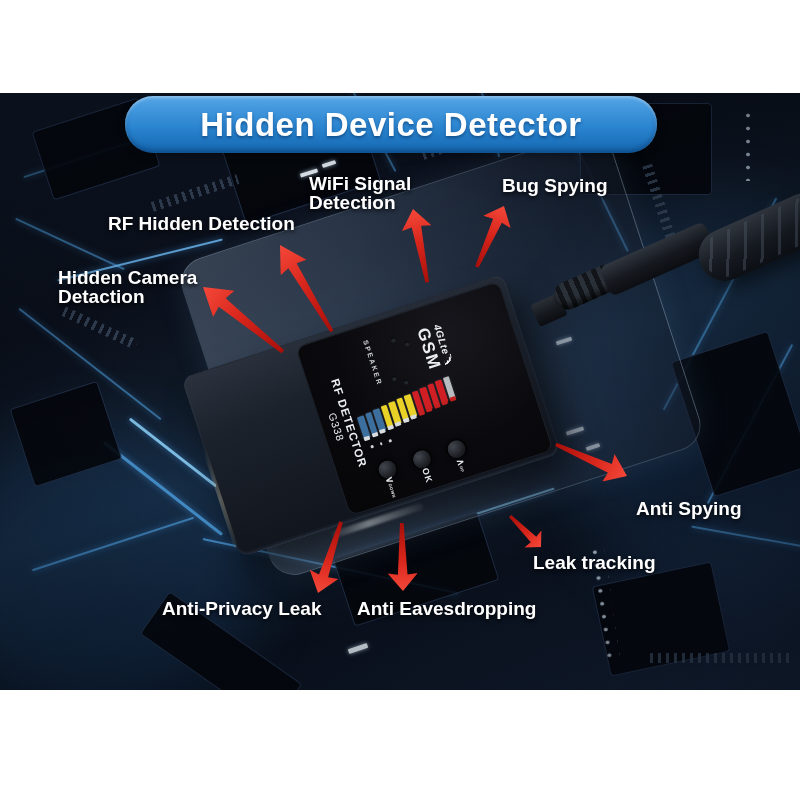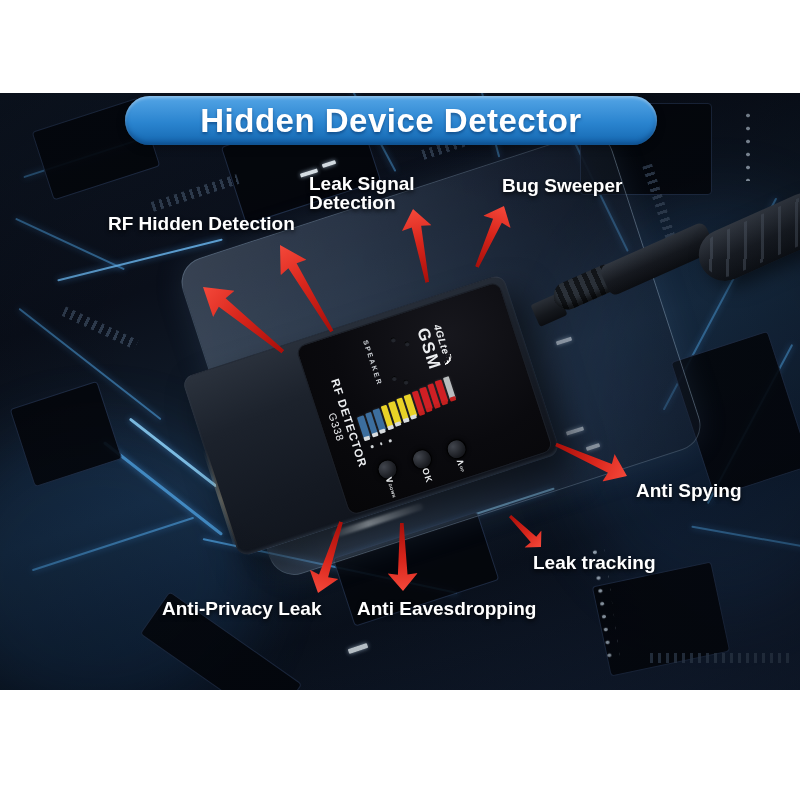--- a/index.html
+++ b/index.html
@@ -147,31 +147,31 @@
   .a-eaves{left:388px;top:498px;width:30px;height:68px;transform:rotate(179deg);}
   .a-priv{left:303px;top:500px;width:30px;height:75px;transform:rotate(-162deg);}
 
   
   .callout{position:absolute;color:#fff;font-weight:bold;font-size:19px;line-height:19px;
     white-space:pre-line;text-shadow:0 2px 4px rgba(0,0,0,.85);z-index:7;}
   .l-rf{left:108px;top:121px;}
   .l-cam{left:58px;top:175px;}
   .l-wifi{left:309px;top:81px;}
   .l-bug{left:502px;top:83px;}
-  .l-spy{left:636px;top:388px;text-align:right;}
+  .l-spy{left:636px;top:406px;text-align:right;}
   .l-track{left:533px;top:460px;}
   .l-eaves{left:357px;top:506px;}
   .l-priv{left:162px;top:506px;}
 
   
   .vig{position:absolute;inset:0;z-index:4;pointer-events:none;
     background:radial-gradient(ellipse at 46% 45%,rgba(15,30,55,0) 38%,rgba(2,6,12,.45) 100%);}
 
   
-  .banner{position:absolute;left:125px;top:96px;width:532px;height:49px;border-radius:28px;z-index:10;
+  .banner{position:absolute;left:125px;top:96px;width:532px;height:57px;border-radius:28px;z-index:10;
     background:linear-gradient(180deg,var(--banner-top,#54a5e6) 0%,var(--banner-mid,#2a84cf) 55%,var(--banner-bottom,#1467b0) 100%);
     box-shadow:inset 0 2px 3px rgba(255,255,255,.35), inset 0 -3px 5px rgba(0,30,70,.35), 0 3px 8px rgba(0,0,0,.3);
     display:flex;align-items:center;justify-content:center;}
   .banner-title{color:#fff;font-size:33px;font-weight:bold;letter-spacing:.5px;
     text-shadow:0 2px 3px rgba(0,40,90,.5);}
 </style>
 </head>
 <body style="--banner-top: #54a5e6; --banner-mid: #2a84cf; --banner-bottom: #1467b0; --arrow: #d9261c; --trace: #4da0e0;">
 
 <div class="photo">
@@ -298,23 +298,25 @@
   <div class="arrow a-rf"></div>
   <div class="arrow a-cam"></div>
   <div class="arrow a-wifi"></div>
   <div class="arrow a-bug"></div>
   <div class="arrow a-spy"></div>
   <div class="arrow a-track"></div>
   <div class="arrow a-eaves"></div>
   <div class="arrow a-priv"></div>
 
   <div class="callout l-rf">RF Hidden Detection</div>
-  <div class="callout l-wifi">Leak Signal
+  <div class="callout l-cam">Hidden Camera
+Detaction</div>
+  <div class="callout l-wifi">WiFi Signal
 Detection</div>
-  <div class="callout l-bug">Bug Sweeper</div>
+  <div class="callout l-bug">Bug Spying</div>
   <div class="callout l-spy">Anti Spying</div>
   <div class="callout l-track">Leak tracking</div>
   <div class="callout l-eaves">Anti Eavesdropping</div>
   <div class="callout l-priv">Anti-Privacy Leak</div>
 </div>
 
 <div class="banner">
   <div class="banner-title">Hidden Device Detector</div>
 </div>
 

